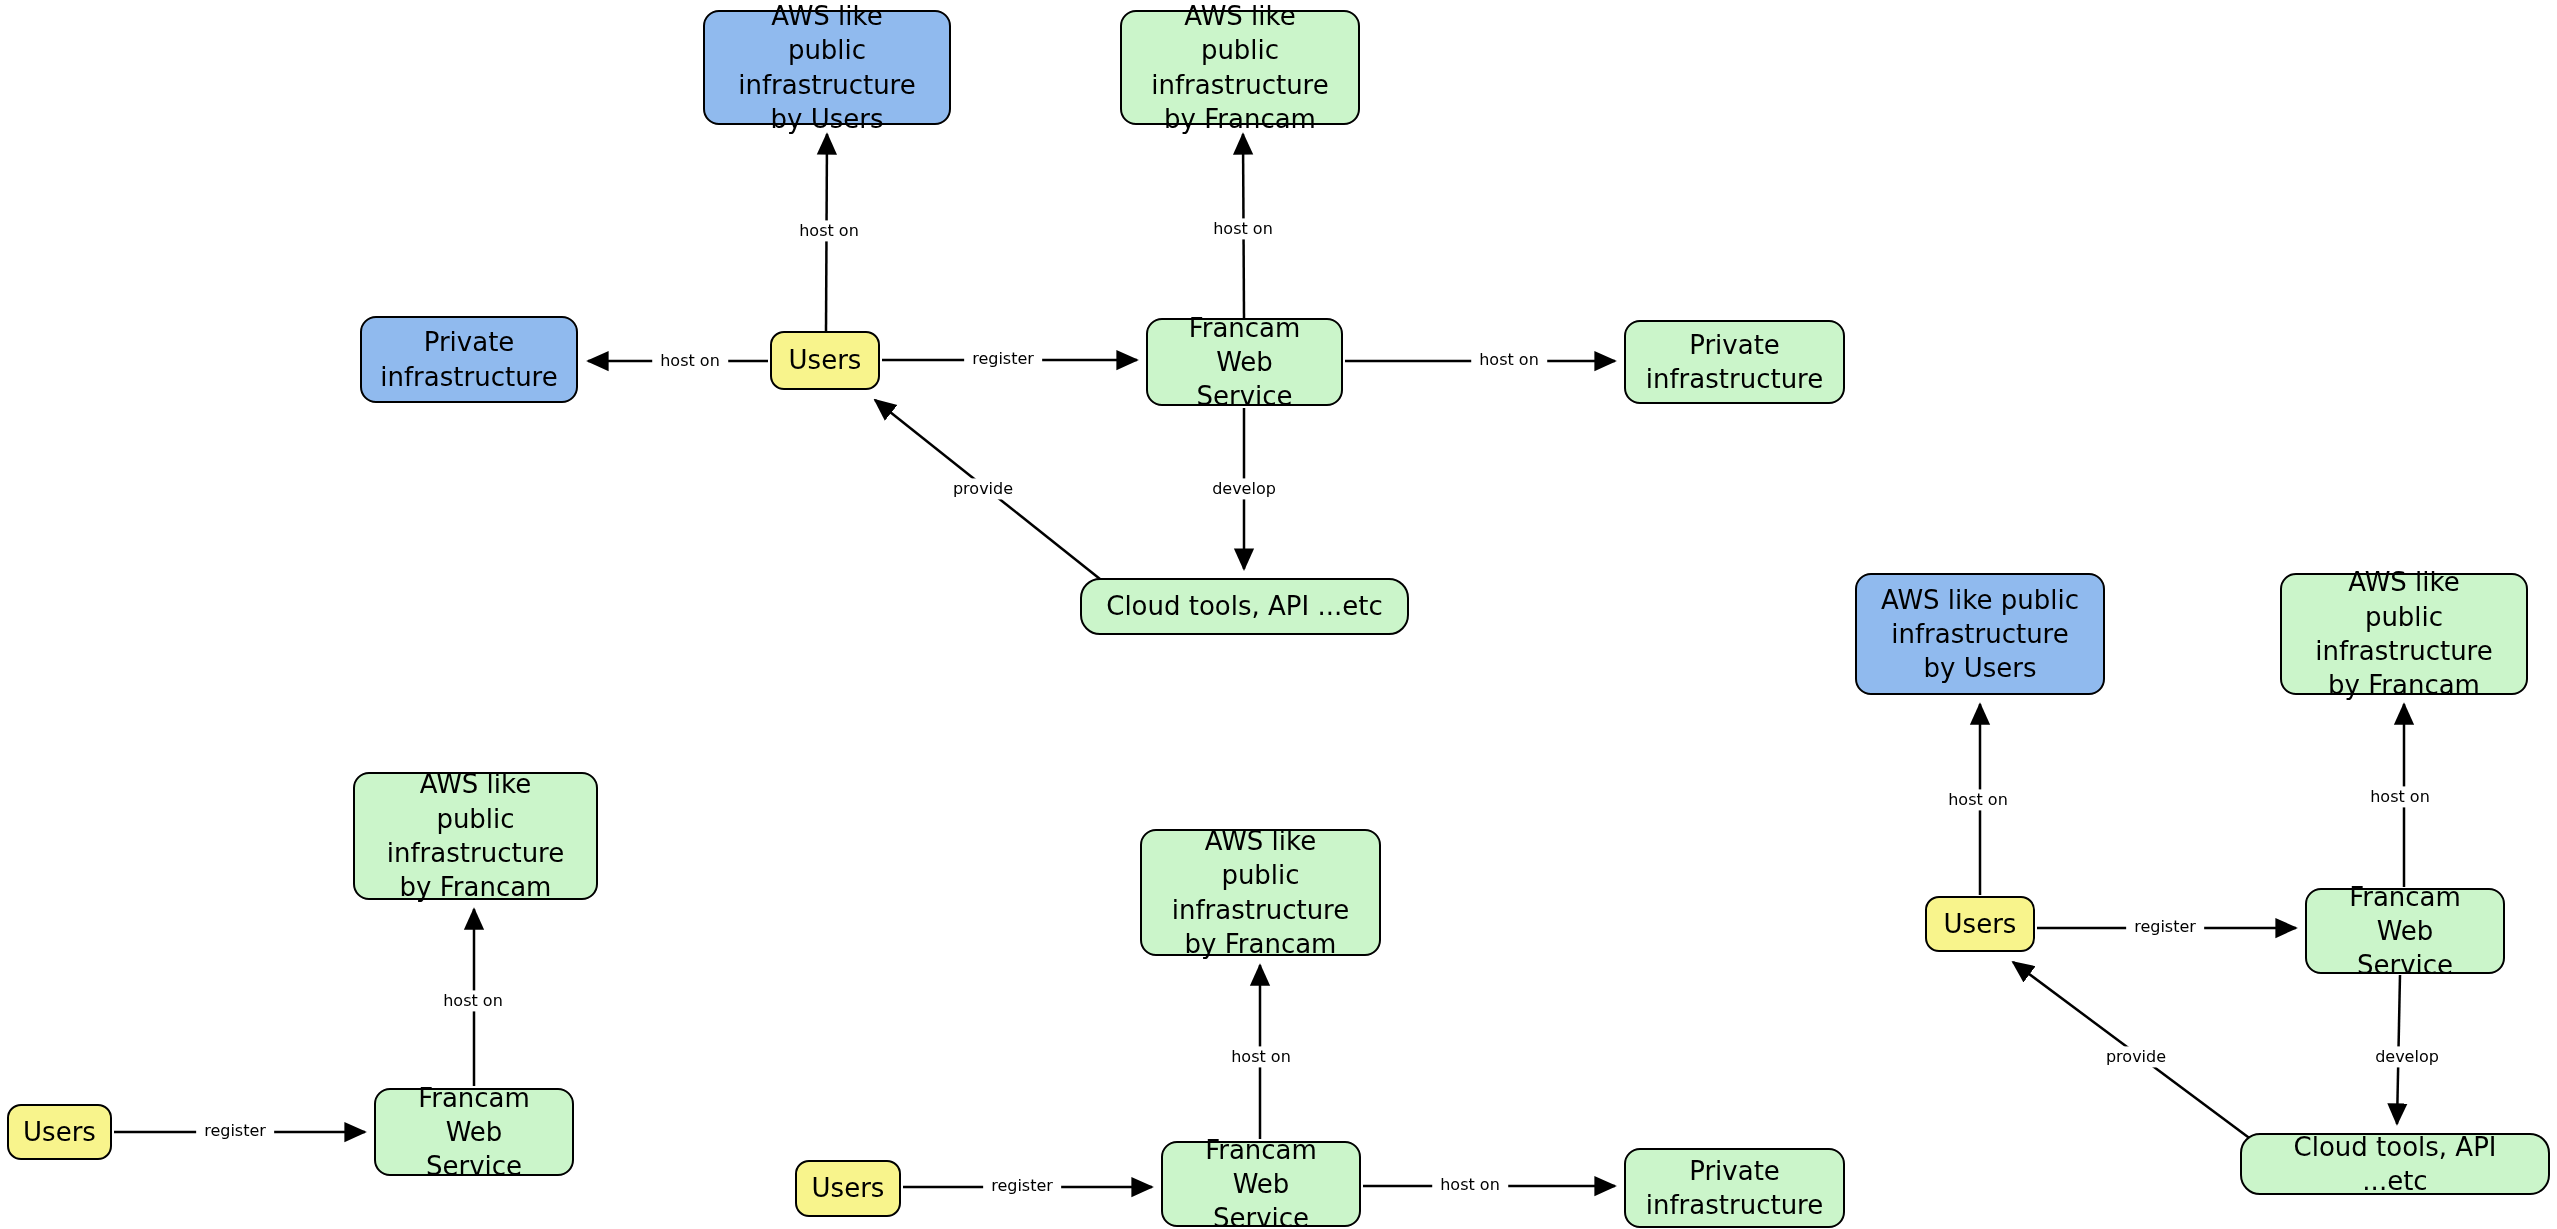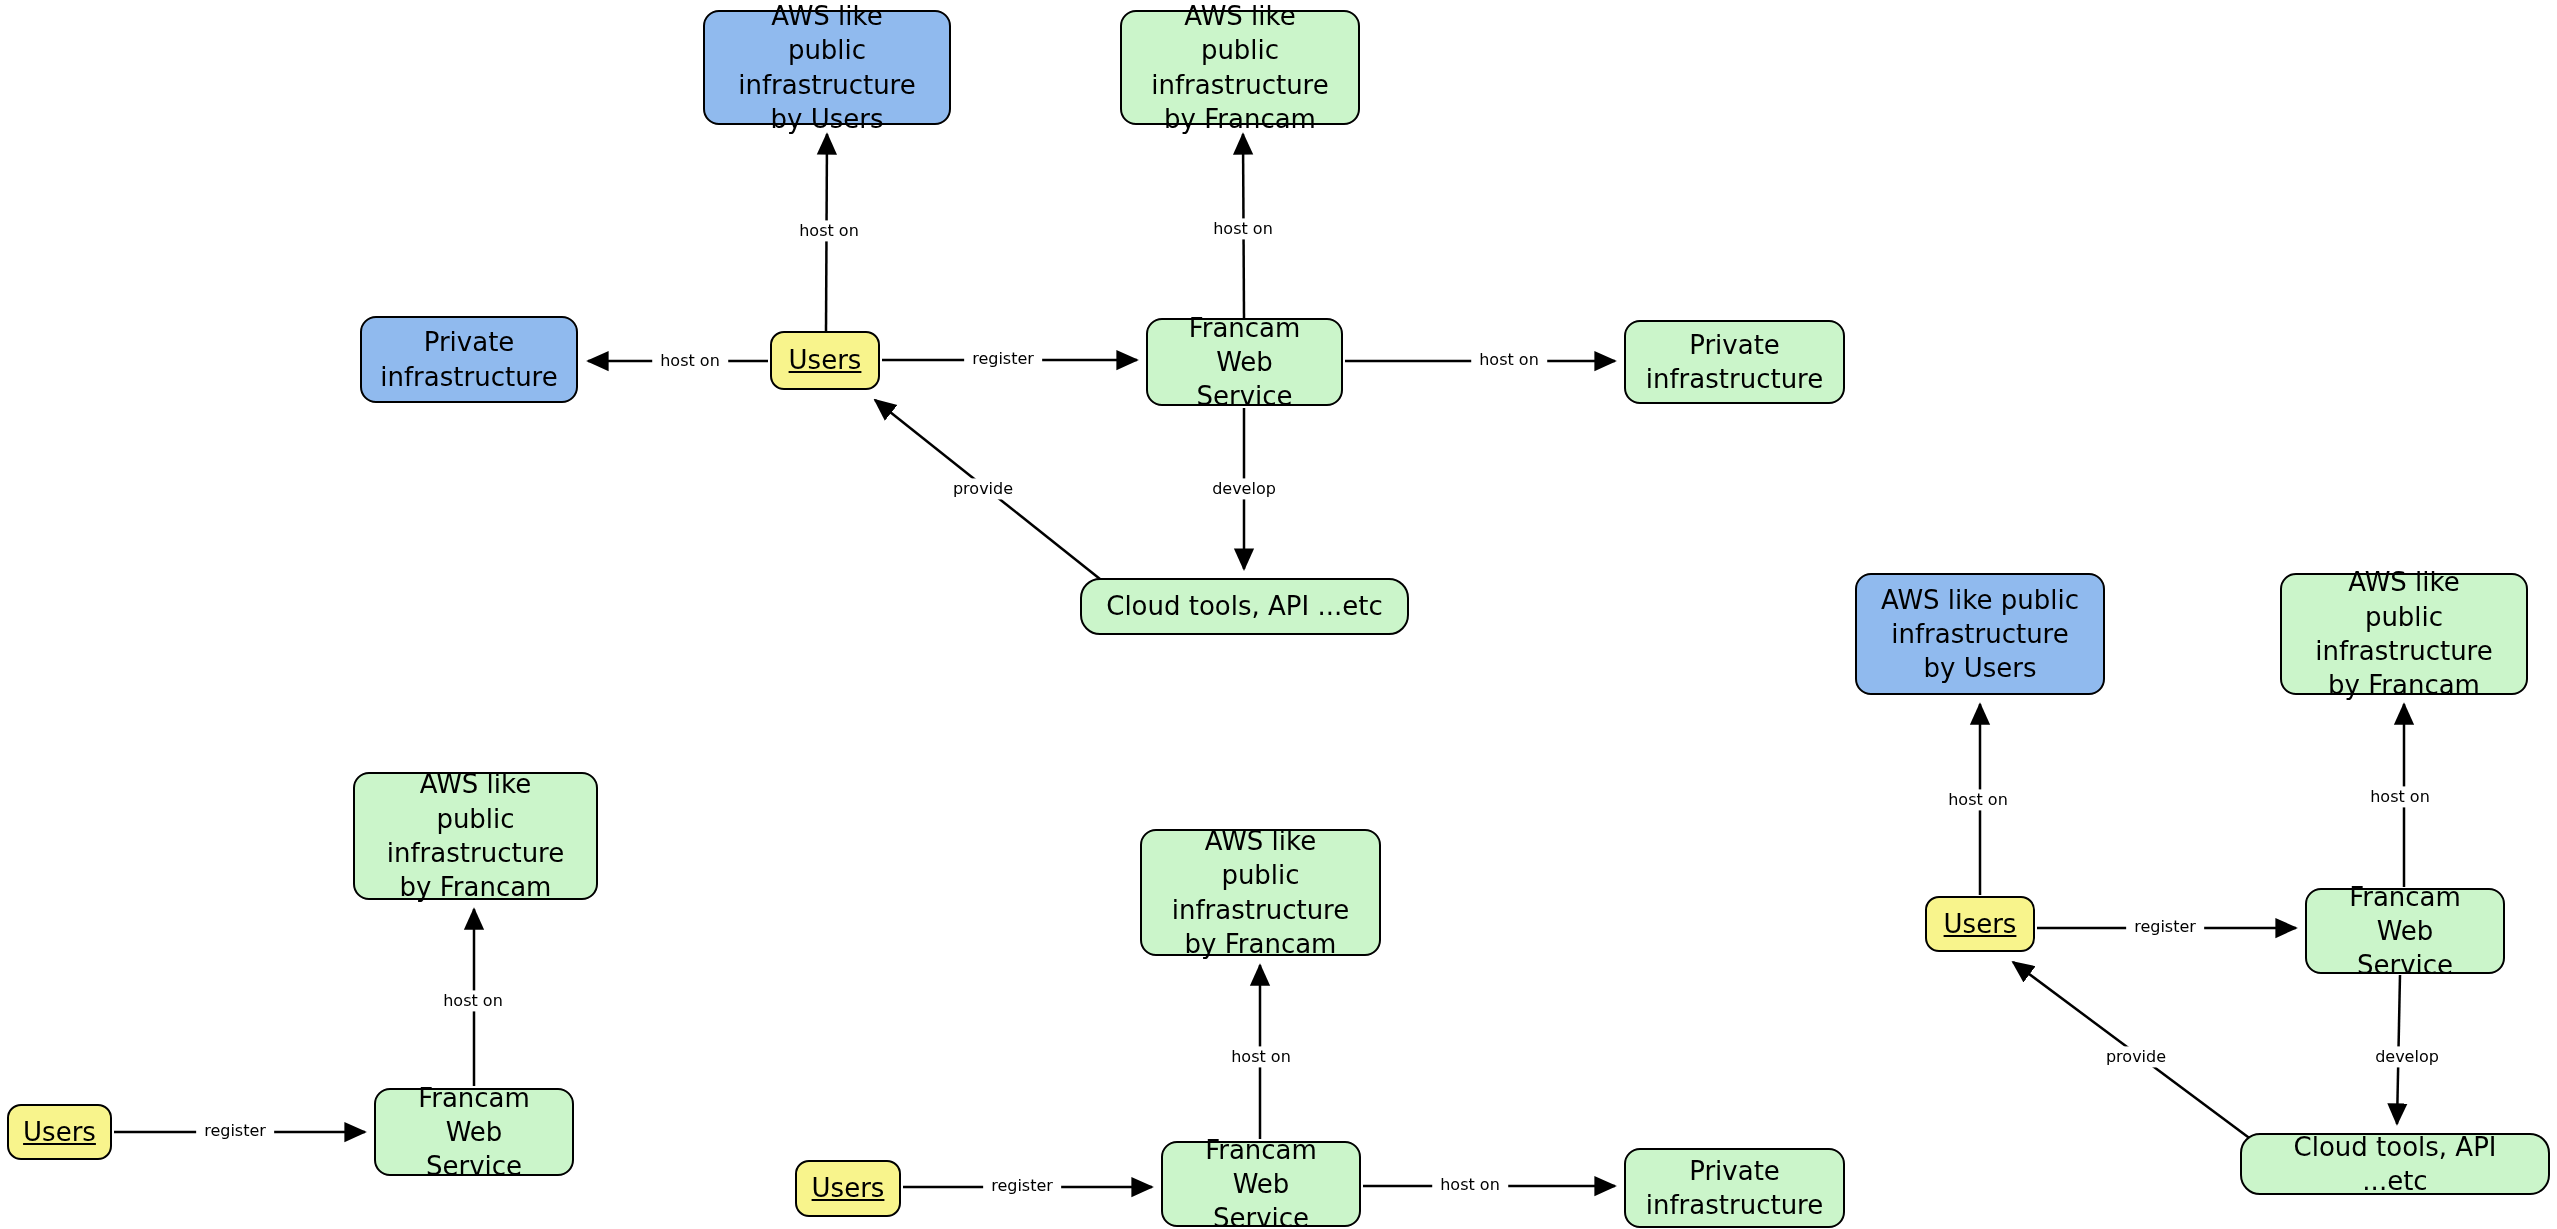--- a/index.html
+++ b/index.html
@@ -40,21 +40,21 @@
     text-align: center;
     white-space: pre-line;
     border: 2.5px solid var(--edge);
     border-radius: 16px;
     font-size: 26px;
     line-height: 1.32;
     padding: 4px 24px;
   }
   .node--blue   { background: var(--node-blue); }
   .node--green  { background: var(--node-green); }
-  .node--yellow { background: var(--node-yellow); border-radius: 14px; text-decoration: underline; }
+  .node--yellow { background: var(--node-yellow); border-radius: 14px; }
   .edge-label {
     position: absolute;
     transform: translate(-50%, -50%);
     background: var(--canvas-bg);
     font-size: 16px;
     line-height: 1.2;
     padding: 1px 8px;
     white-space: nowrap;
   }
 </style>

